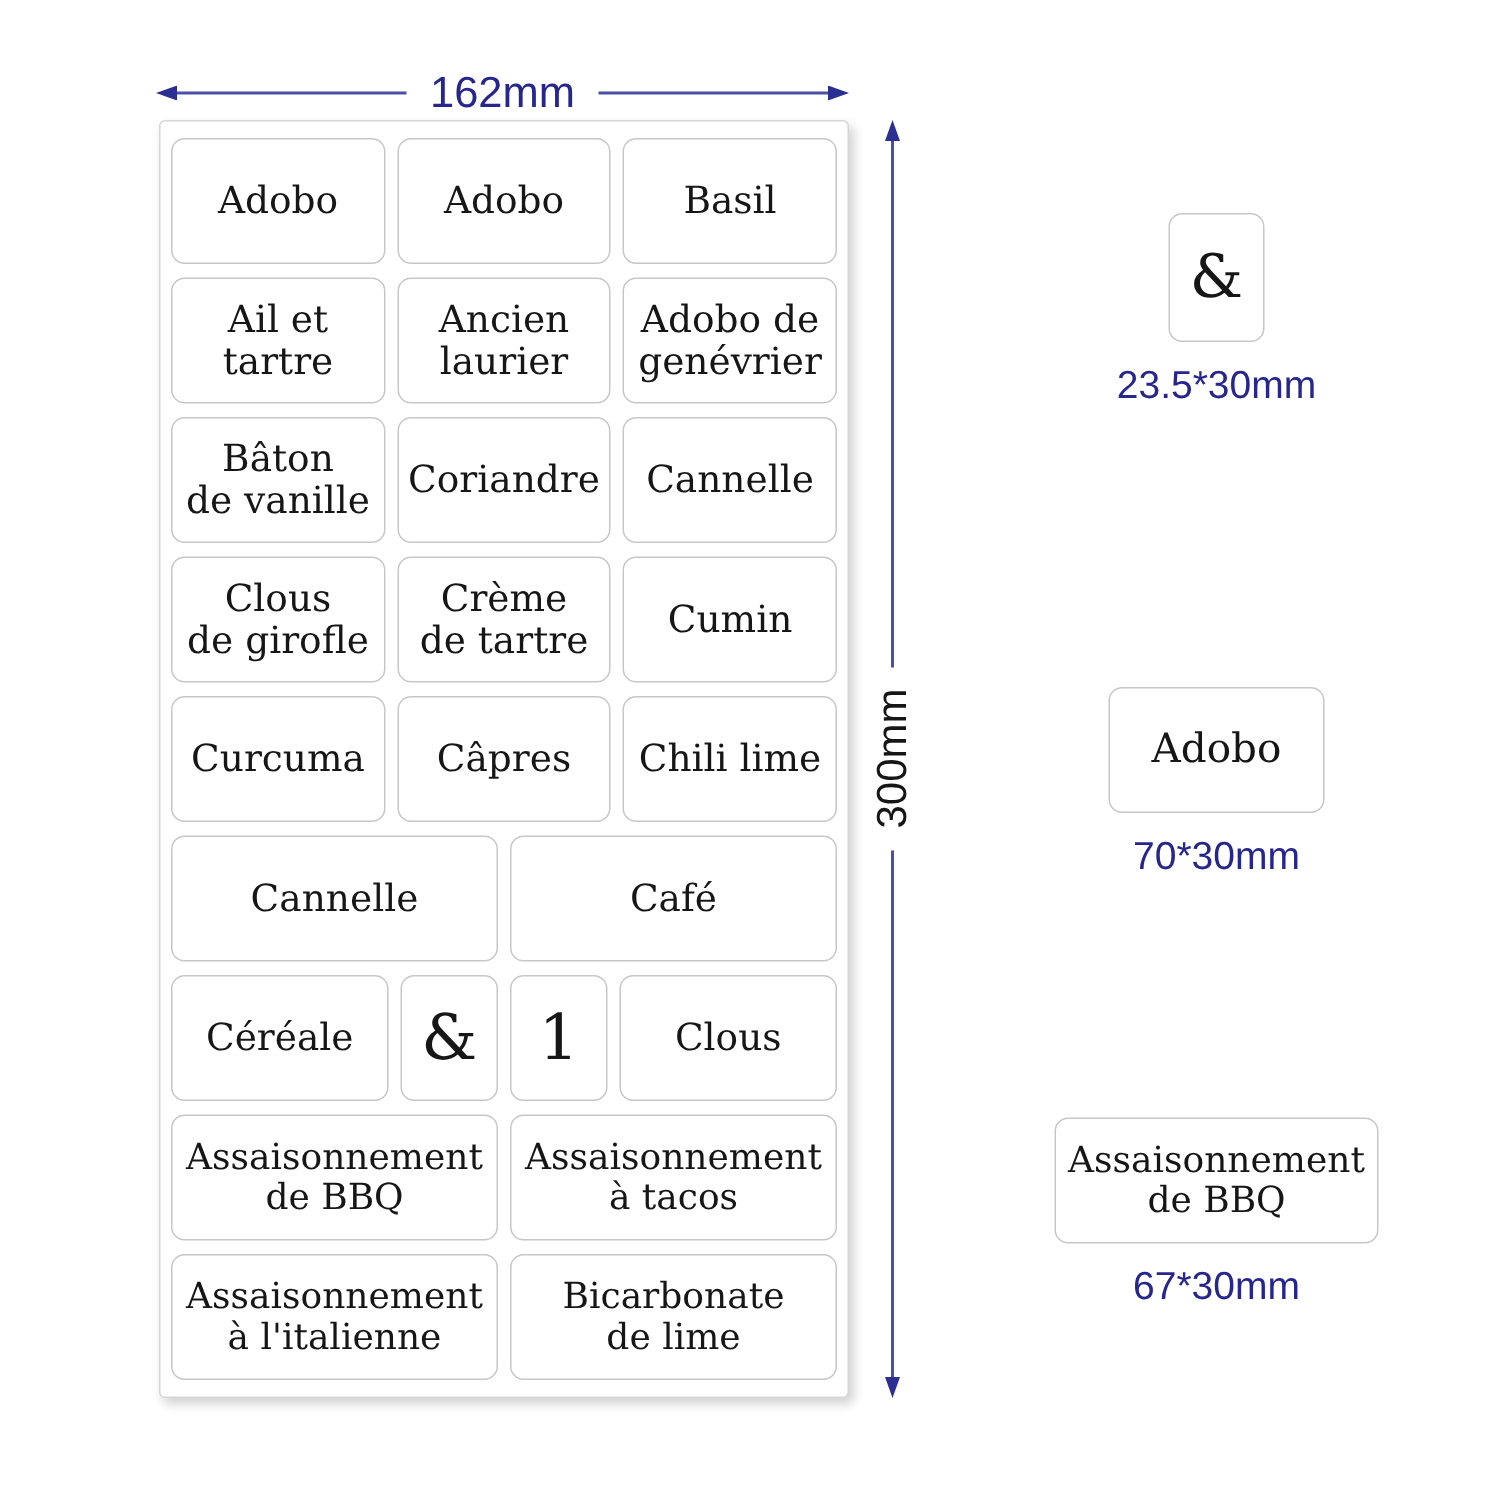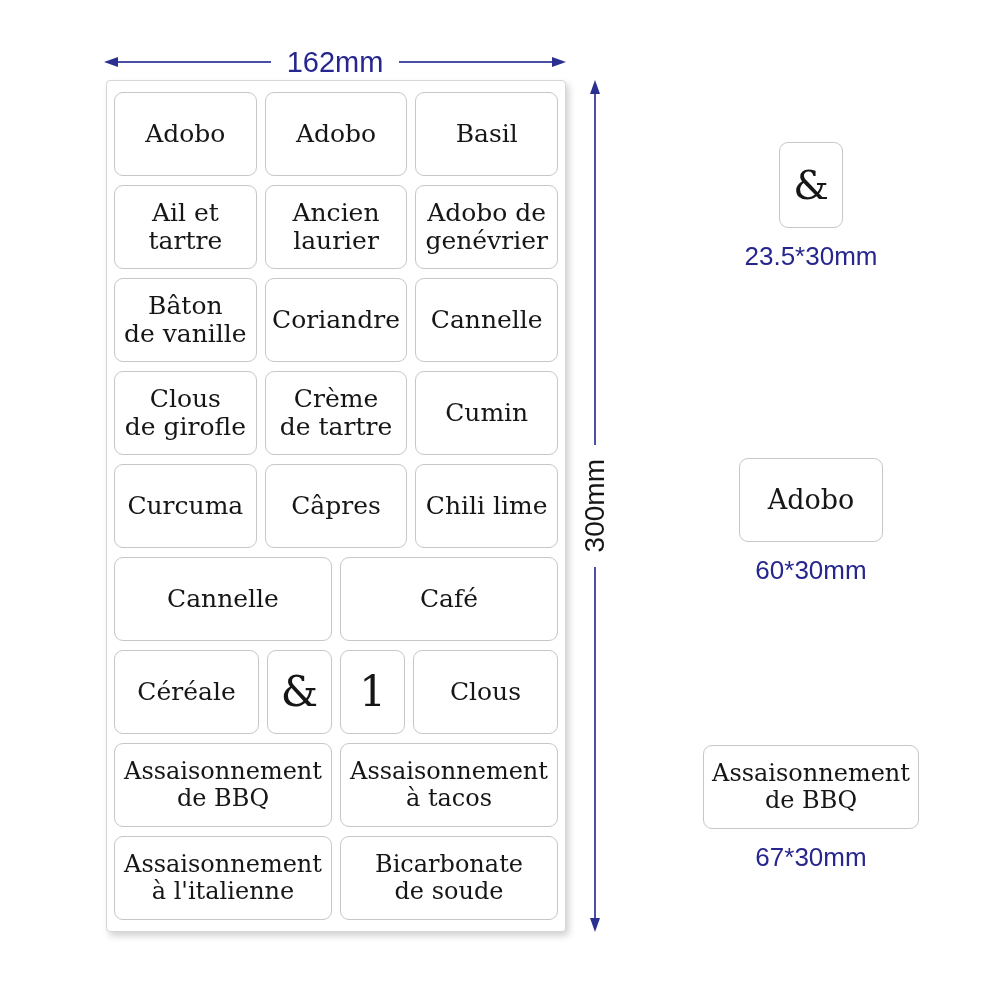--- a/index.html
+++ b/index.html
@@ -139,31 +139,31 @@
   <div class="row row-tight">
     <div class="cell">Assaisonnement
 de BBQ</div>
     <div class="cell">Assaisonnement
 à tacos</div>
   </div>
   <div class="row row-tight">
     <div class="cell">Assaisonnement
 à l'italienne</div>
     <div class="cell">Bicarbonate
-de soude</div>
+de lime</div>
   </div>
 </div>
 
 <div class="sample" id="sample-1">
   <div class="box">&amp;</div>
   <div class="size">23.5*30mm</div>
 </div>
 
 <div class="sample" id="sample-2">
   <div class="box">Adobo</div>
-  <div class="size">60*30mm</div>
+  <div class="size">70*30mm</div>
 </div>
 
 <div class="sample" id="sample-3">
   <div class="box">Assaisonnement
 de BBQ</div>
   <div class="size">67*30mm</div>
 </div>
 
 </body></html>

